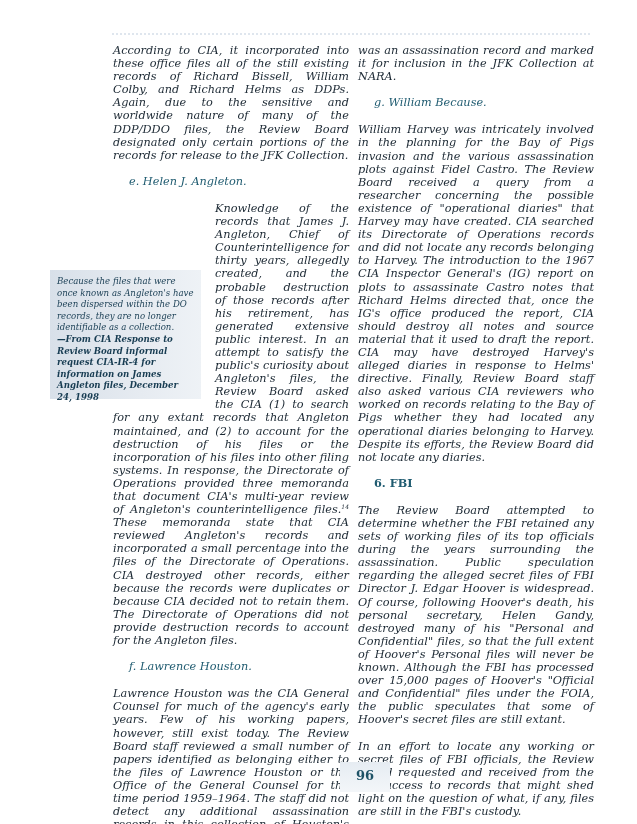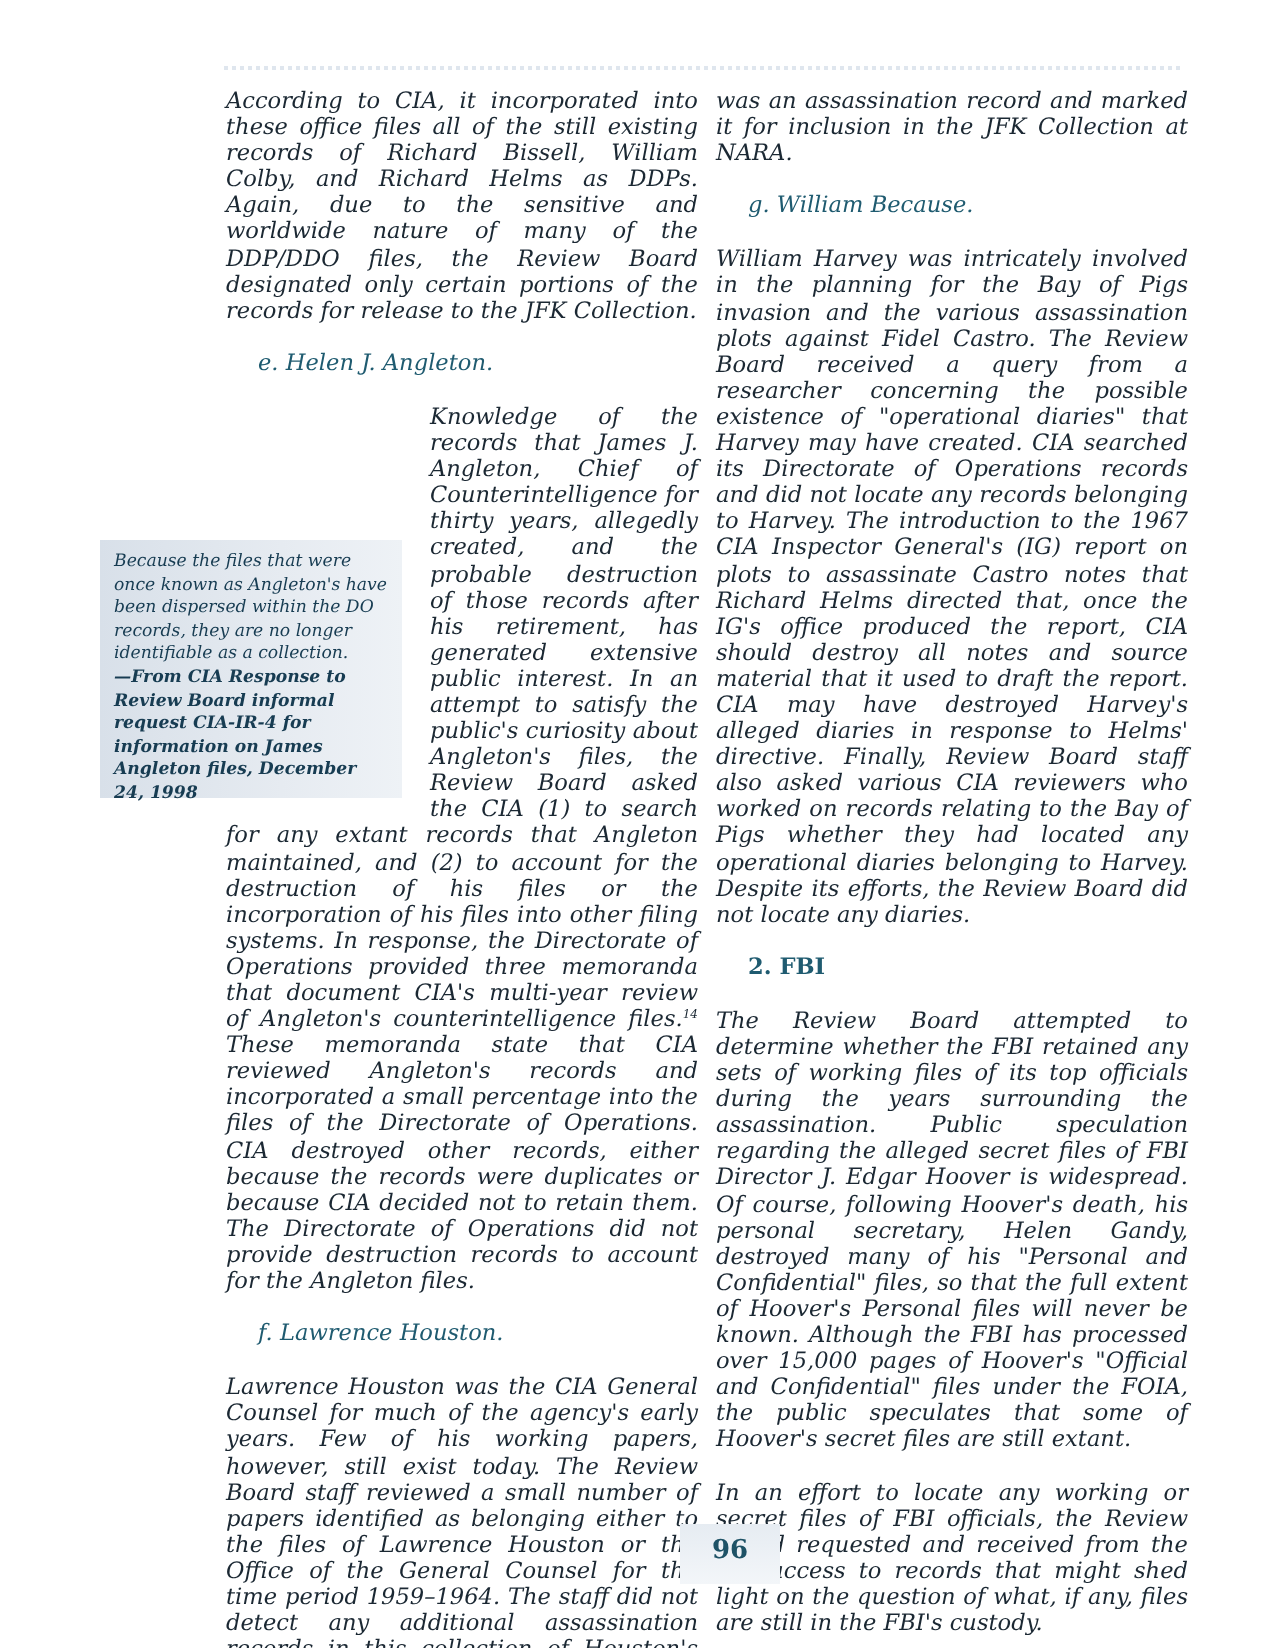--- a/index.html
+++ b/index.html
@@ -45,19 +45,19 @@
 
 <div class="sidebar">
   <div>Because the files that were once known as Angleton's have been dispersed within the DO records, they are no longer identifiable as a collection.</div>
   <div class="src">—From CIA Response to Review Board informal request CIA-IR-4 for information on James Angleton files, December 24, 1998</div>
 </div>
 
 <div class="col col-right">
   <p>was an assassination record and marked it for inclusion in the JFK Collection at NARA.</p>
   <div class="h-sub">g. William Because.</div>
   <p>William Harvey was intricately involved in the planning for the Bay of Pigs invasion and the various assassination plots against Fidel Castro. The Review Board received a query from a researcher concerning the possible existence of "operational diaries" that Harvey may have created. CIA searched its Directorate of Operations records and did not locate any records belonging to Harvey. The introduction to the 1967 CIA Inspector General's (IG) report on plots to assassinate Castro notes that Richard Helms directed that, once the IG's office produced the report, CIA should destroy all notes and source material that it used to draft the report. CIA may have destroyed Harvey's alleged diaries in response to Helms' directive. Finally, Review Board staff also asked various CIA reviewers who worked on records relating to the Bay of Pigs whether they had located any operational diaries belonging to Harvey. Despite its efforts, the Review Board did not locate any diaries.</p>
-  <div class="h-sec">2. FBI</div>
+  <div class="h-sec">6. FBI</div>
   <p>The Review Board attempted to determine whether the FBI retained any sets of working files of its top officials during the years surrounding the assassination. Public speculation regarding the alleged secret files of FBI Director J. Edgar Hoover is widespread. Of course, following Hoover's death, his personal secretary, Helen Gandy, destroyed many of his "Personal and Confidential" files, so that the full extent of Hoover's Personal files will never be known. Although the FBI has processed over 15,000 pages of Hoover's "Official and Confidential" files under the FOIA, the public speculates that some of Hoover's secret files are still extant.</p>
   <p>In an effort to locate any working or secret files of FBI officials, the Review Board requested and received from the FBI access to records that might shed light on the question of what, if any, files are still in the FBI's custody.</p>
 
 </div>
 
 <div class="pagenum">96</div>
 
 </body></html>

